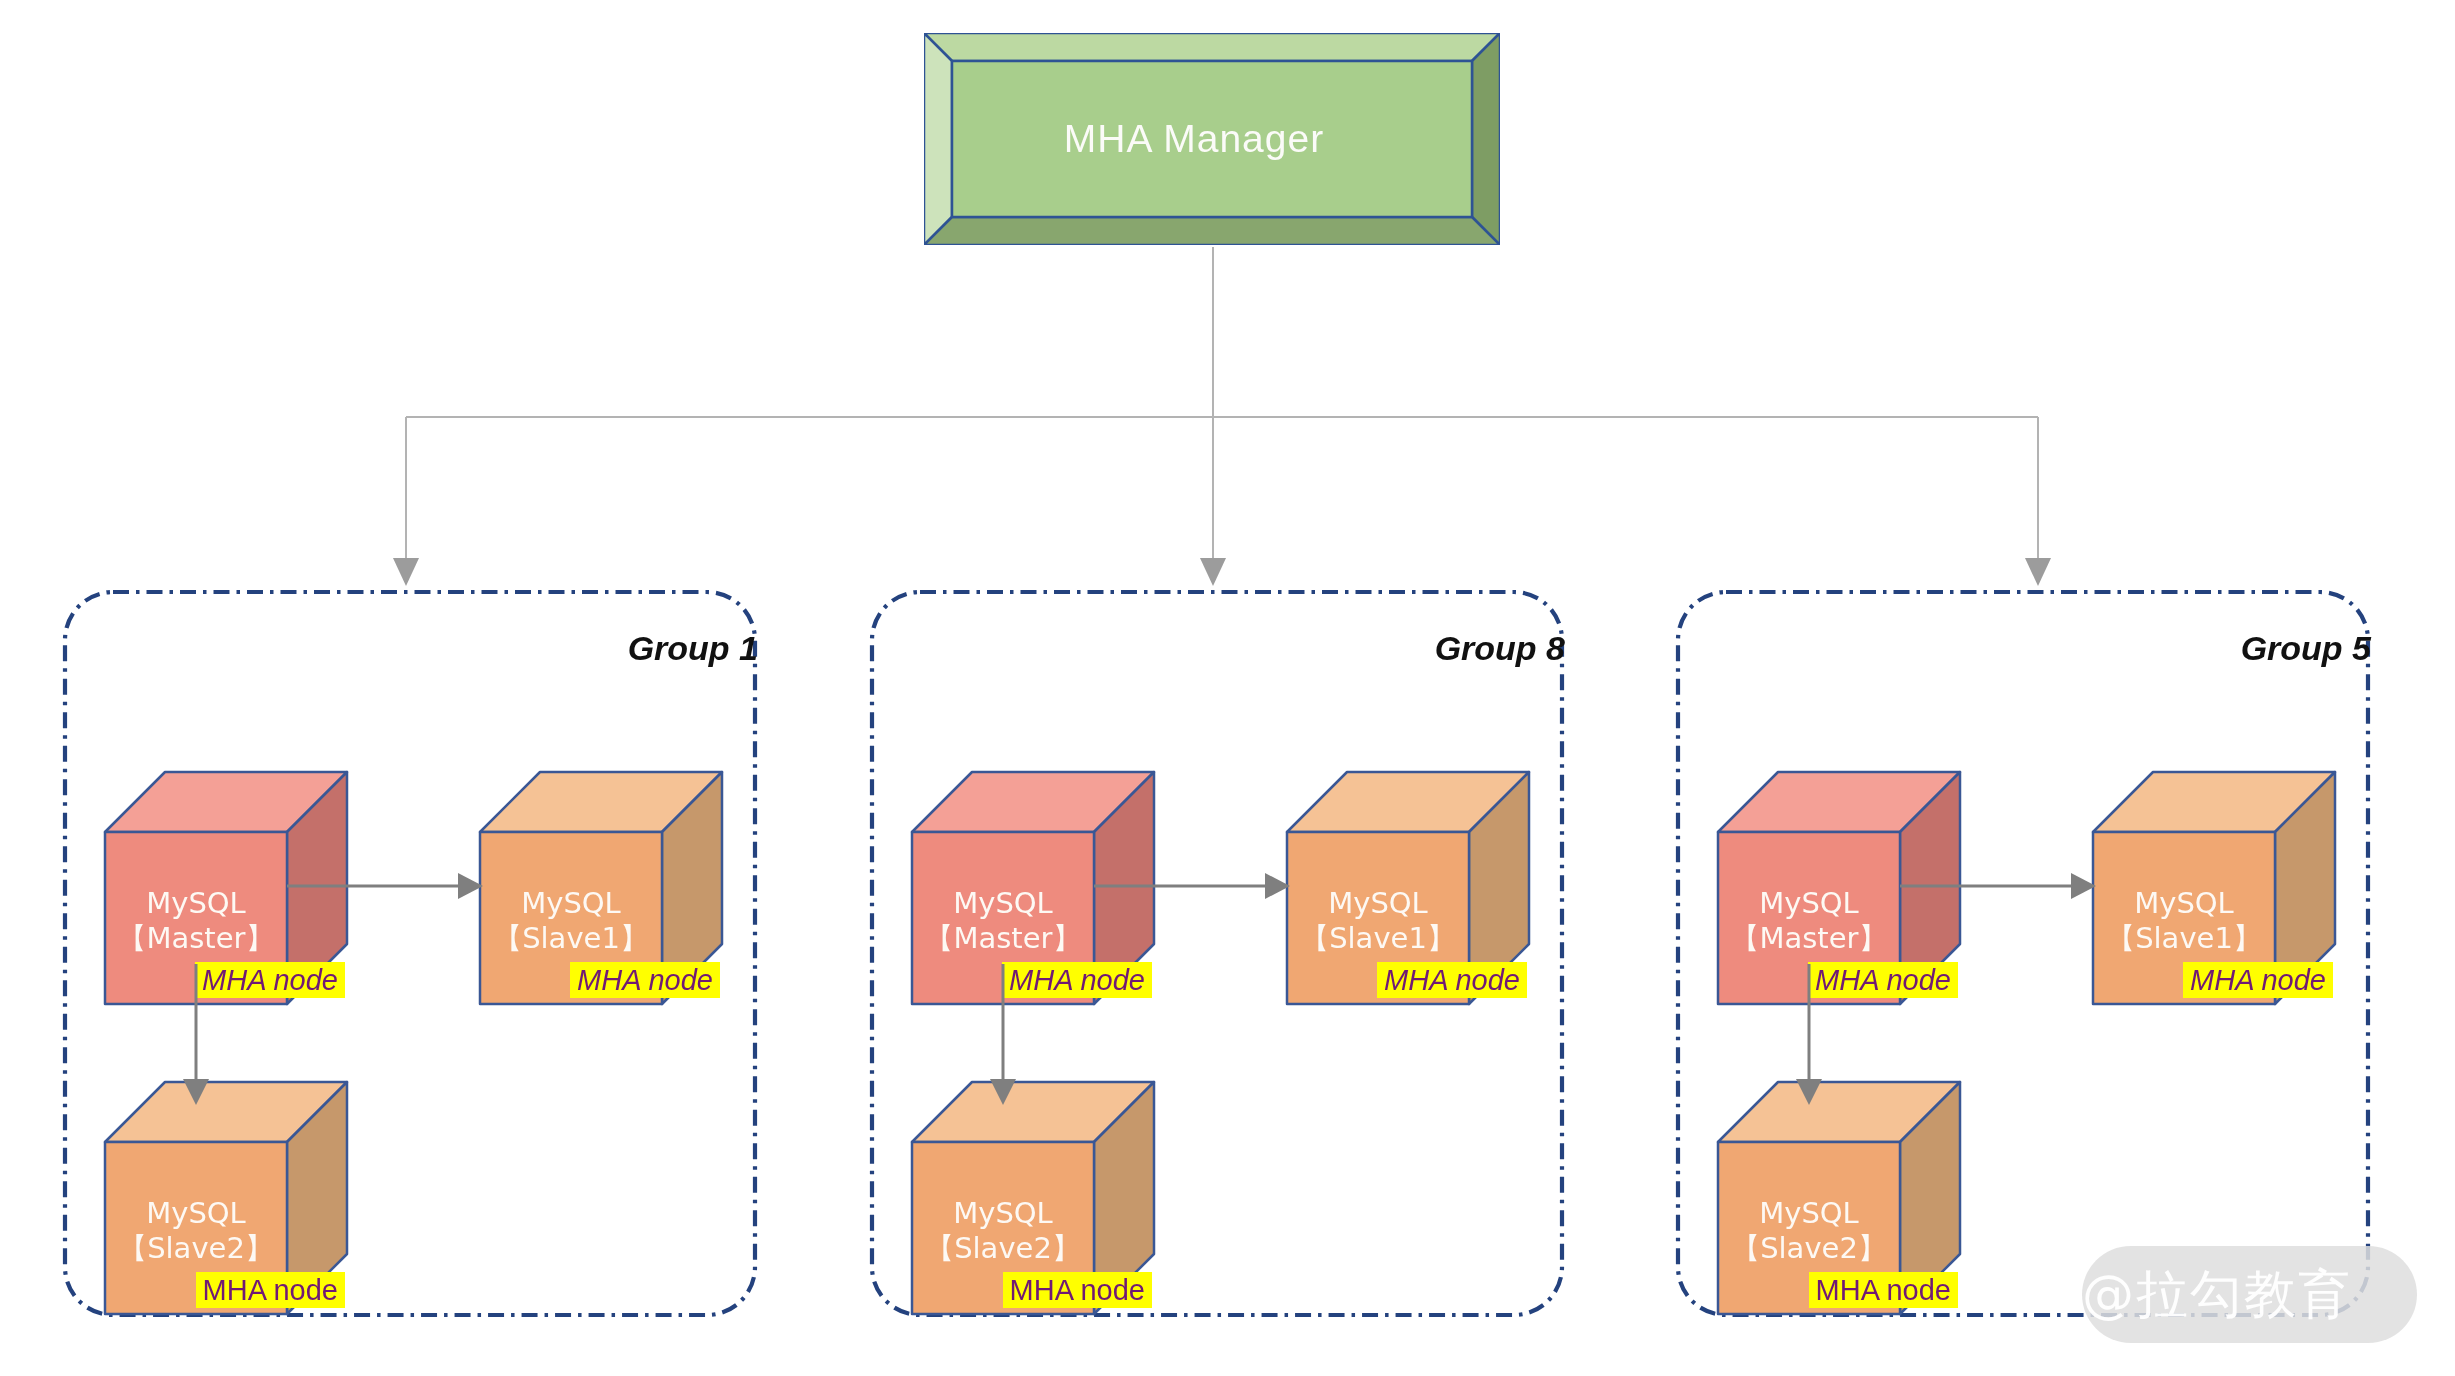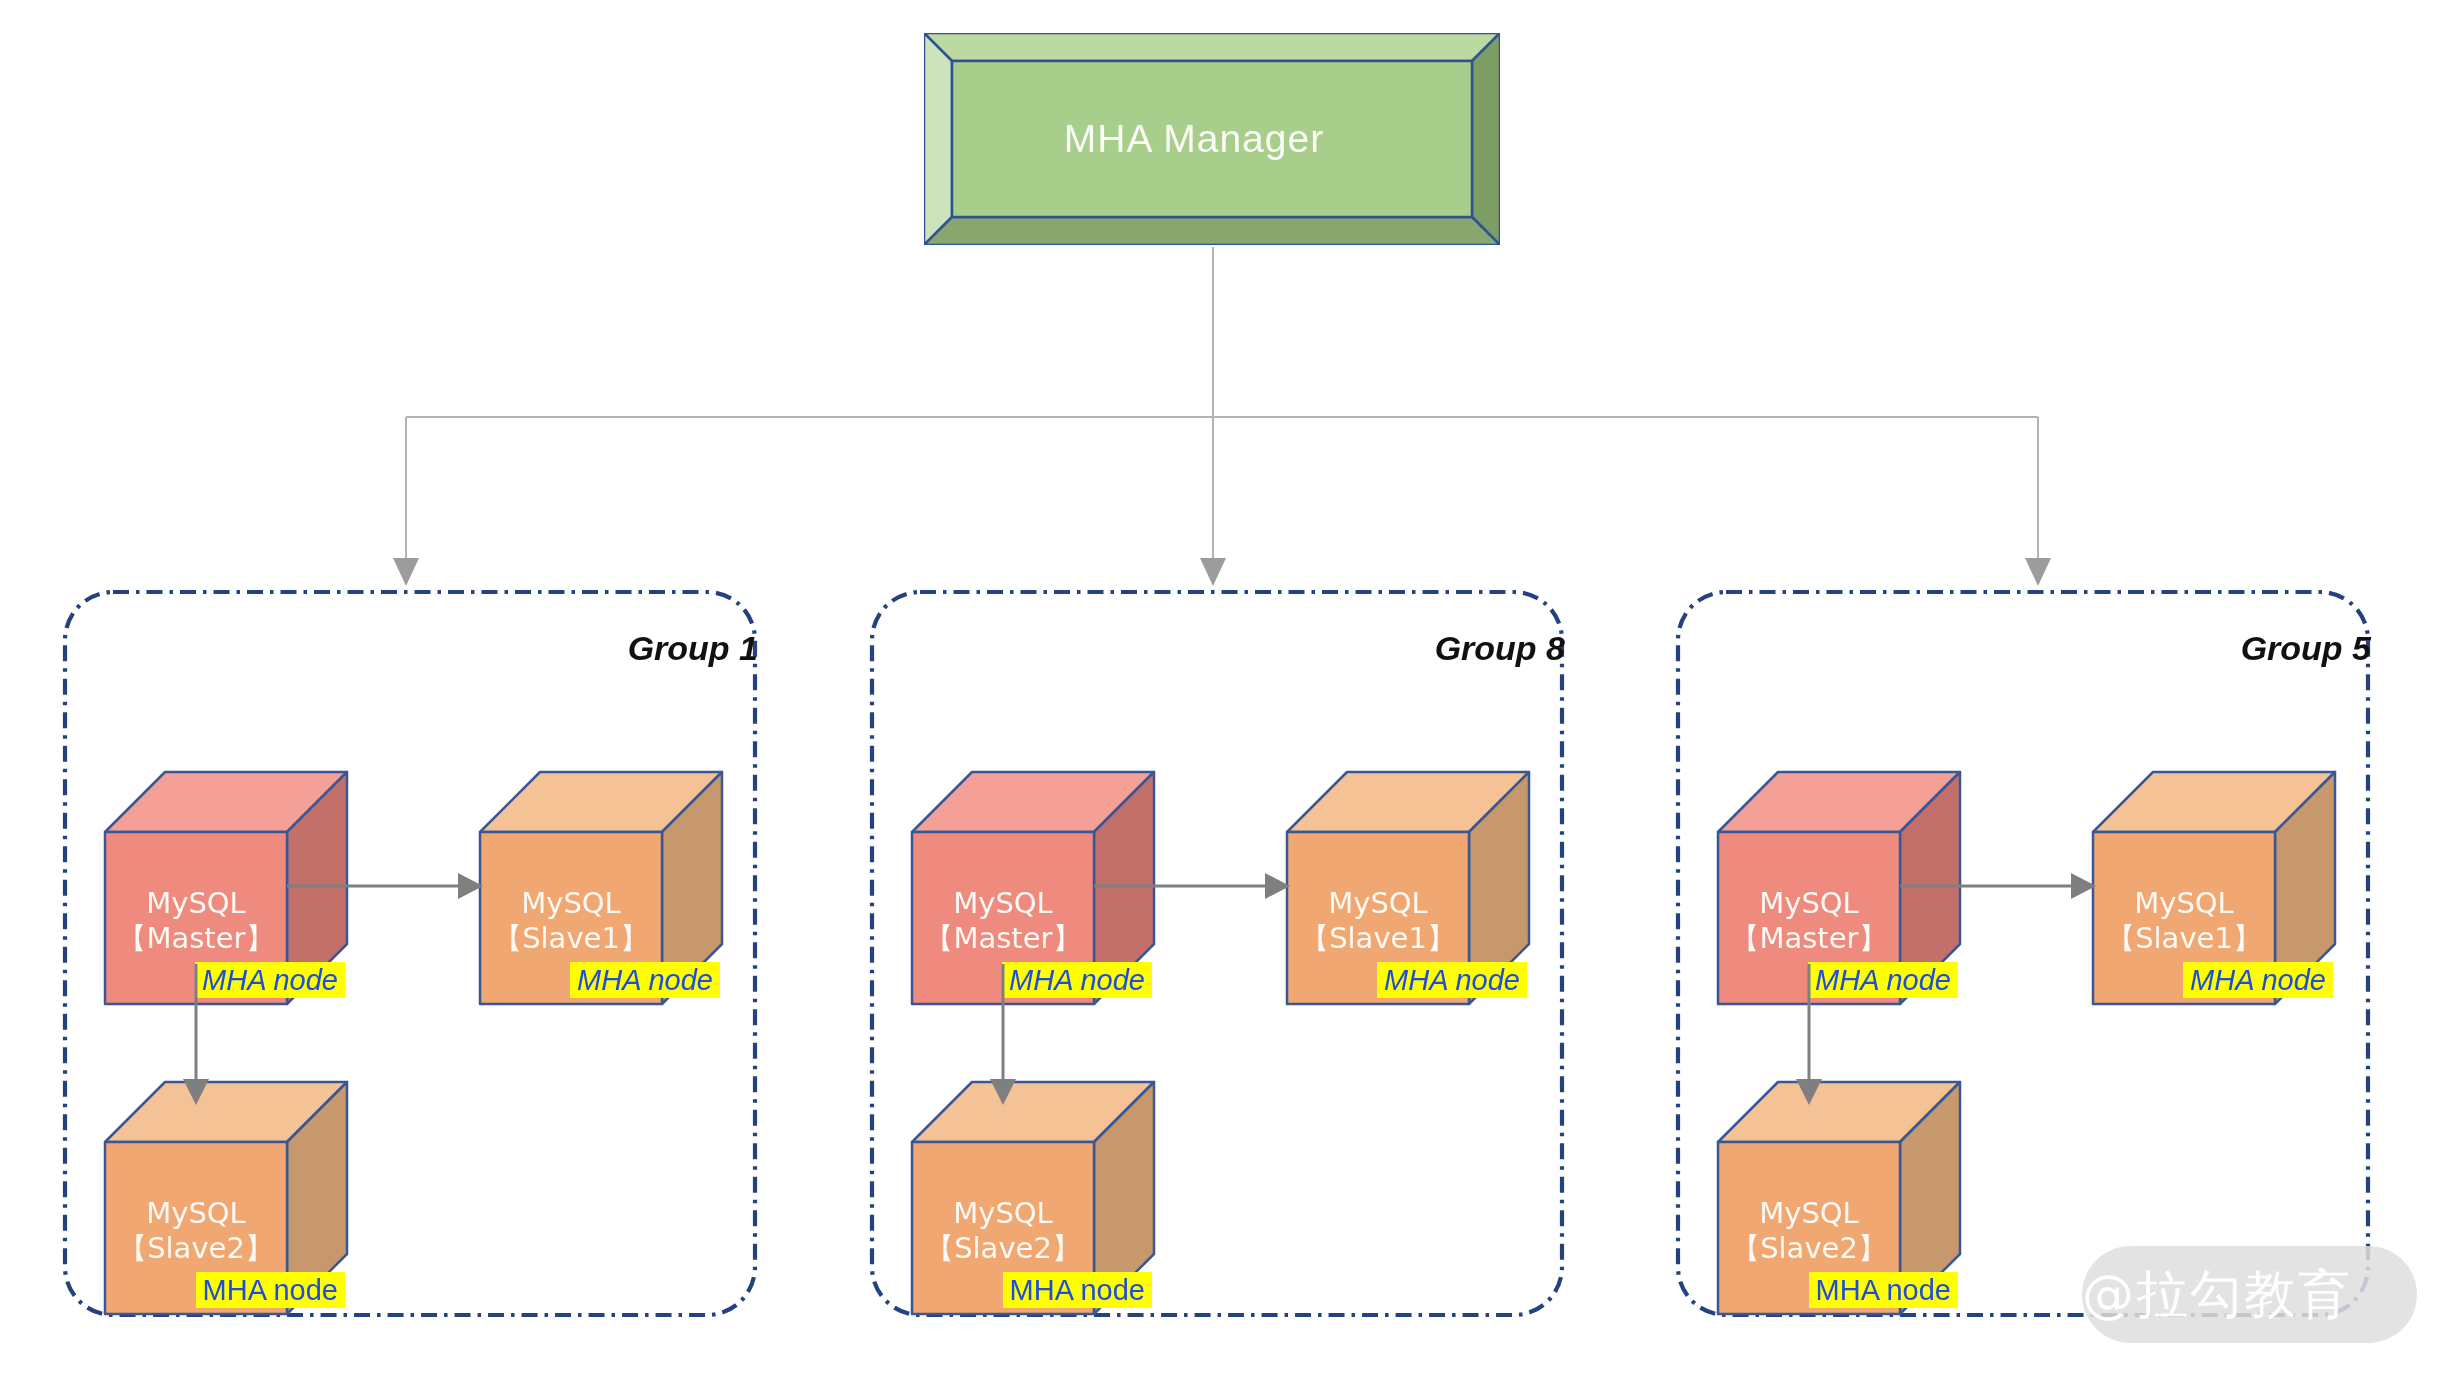--- a/index.html
+++ b/index.html
@@ -37,21 +37,21 @@
   .cube.slave .f-side{fill:#c6986b;}
   .cube-text{
     position:absolute;left:2px;top:62px;width:182px;height:172px;
     display:flex;flex-direction:column;align-items:center;justify-content:center;
     padding-top:6px;box-sizing:border-box;
     color:#fdf9f4;font-size:29px;line-height:35px;text-align:center;
     font-family:"DejaVu Sans","Liberation Sans",sans-serif;
   }
   .badge{
     position:absolute;right:4px;bottom:8px;
-    background:#ffff00;color:#1d4ed8;
+    background:#ffff00;color:#701a75;
     font-size:29px;line-height:36px;padding:0 7px;white-space:nowrap;
     font-family:"Liberation Sans","DejaVu Sans",sans-serif;
   }
   .badge.italic{font-style:italic;}
   .garrows{position:absolute;left:0;top:0;}
   .garrows line{stroke:#7f7f7f;stroke-width:3;}
   .garrows polygon{fill:#7f7f7f;}
   
   .watermark{
     position:absolute;left:2082px;top:1246px;width:335px;height:97px;

